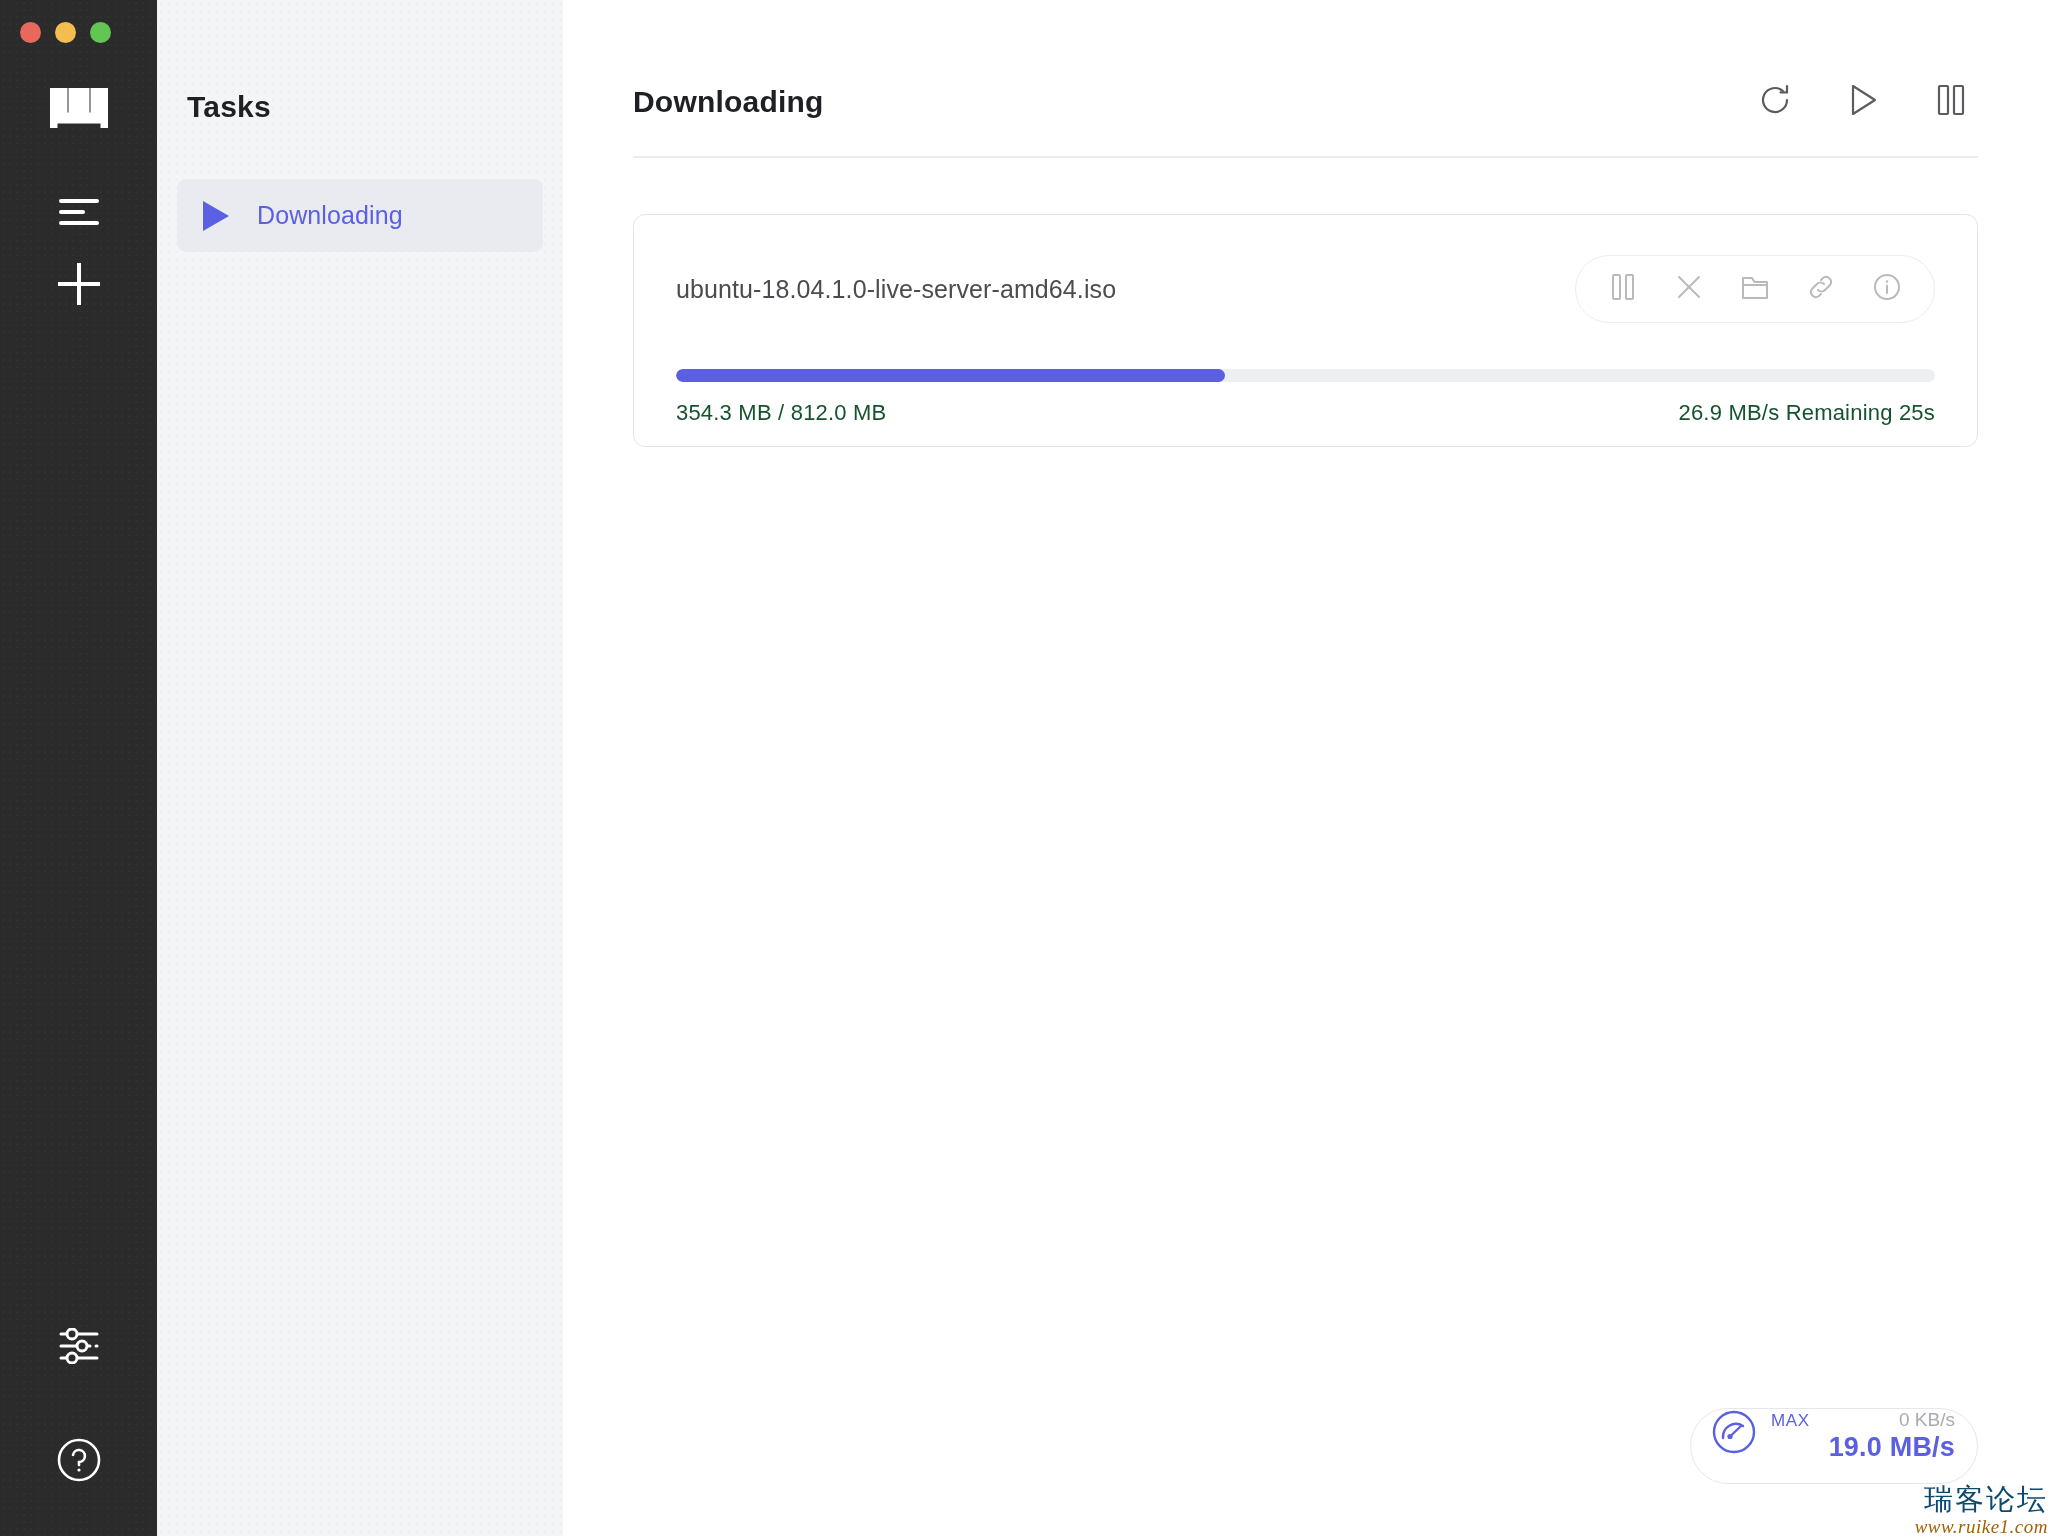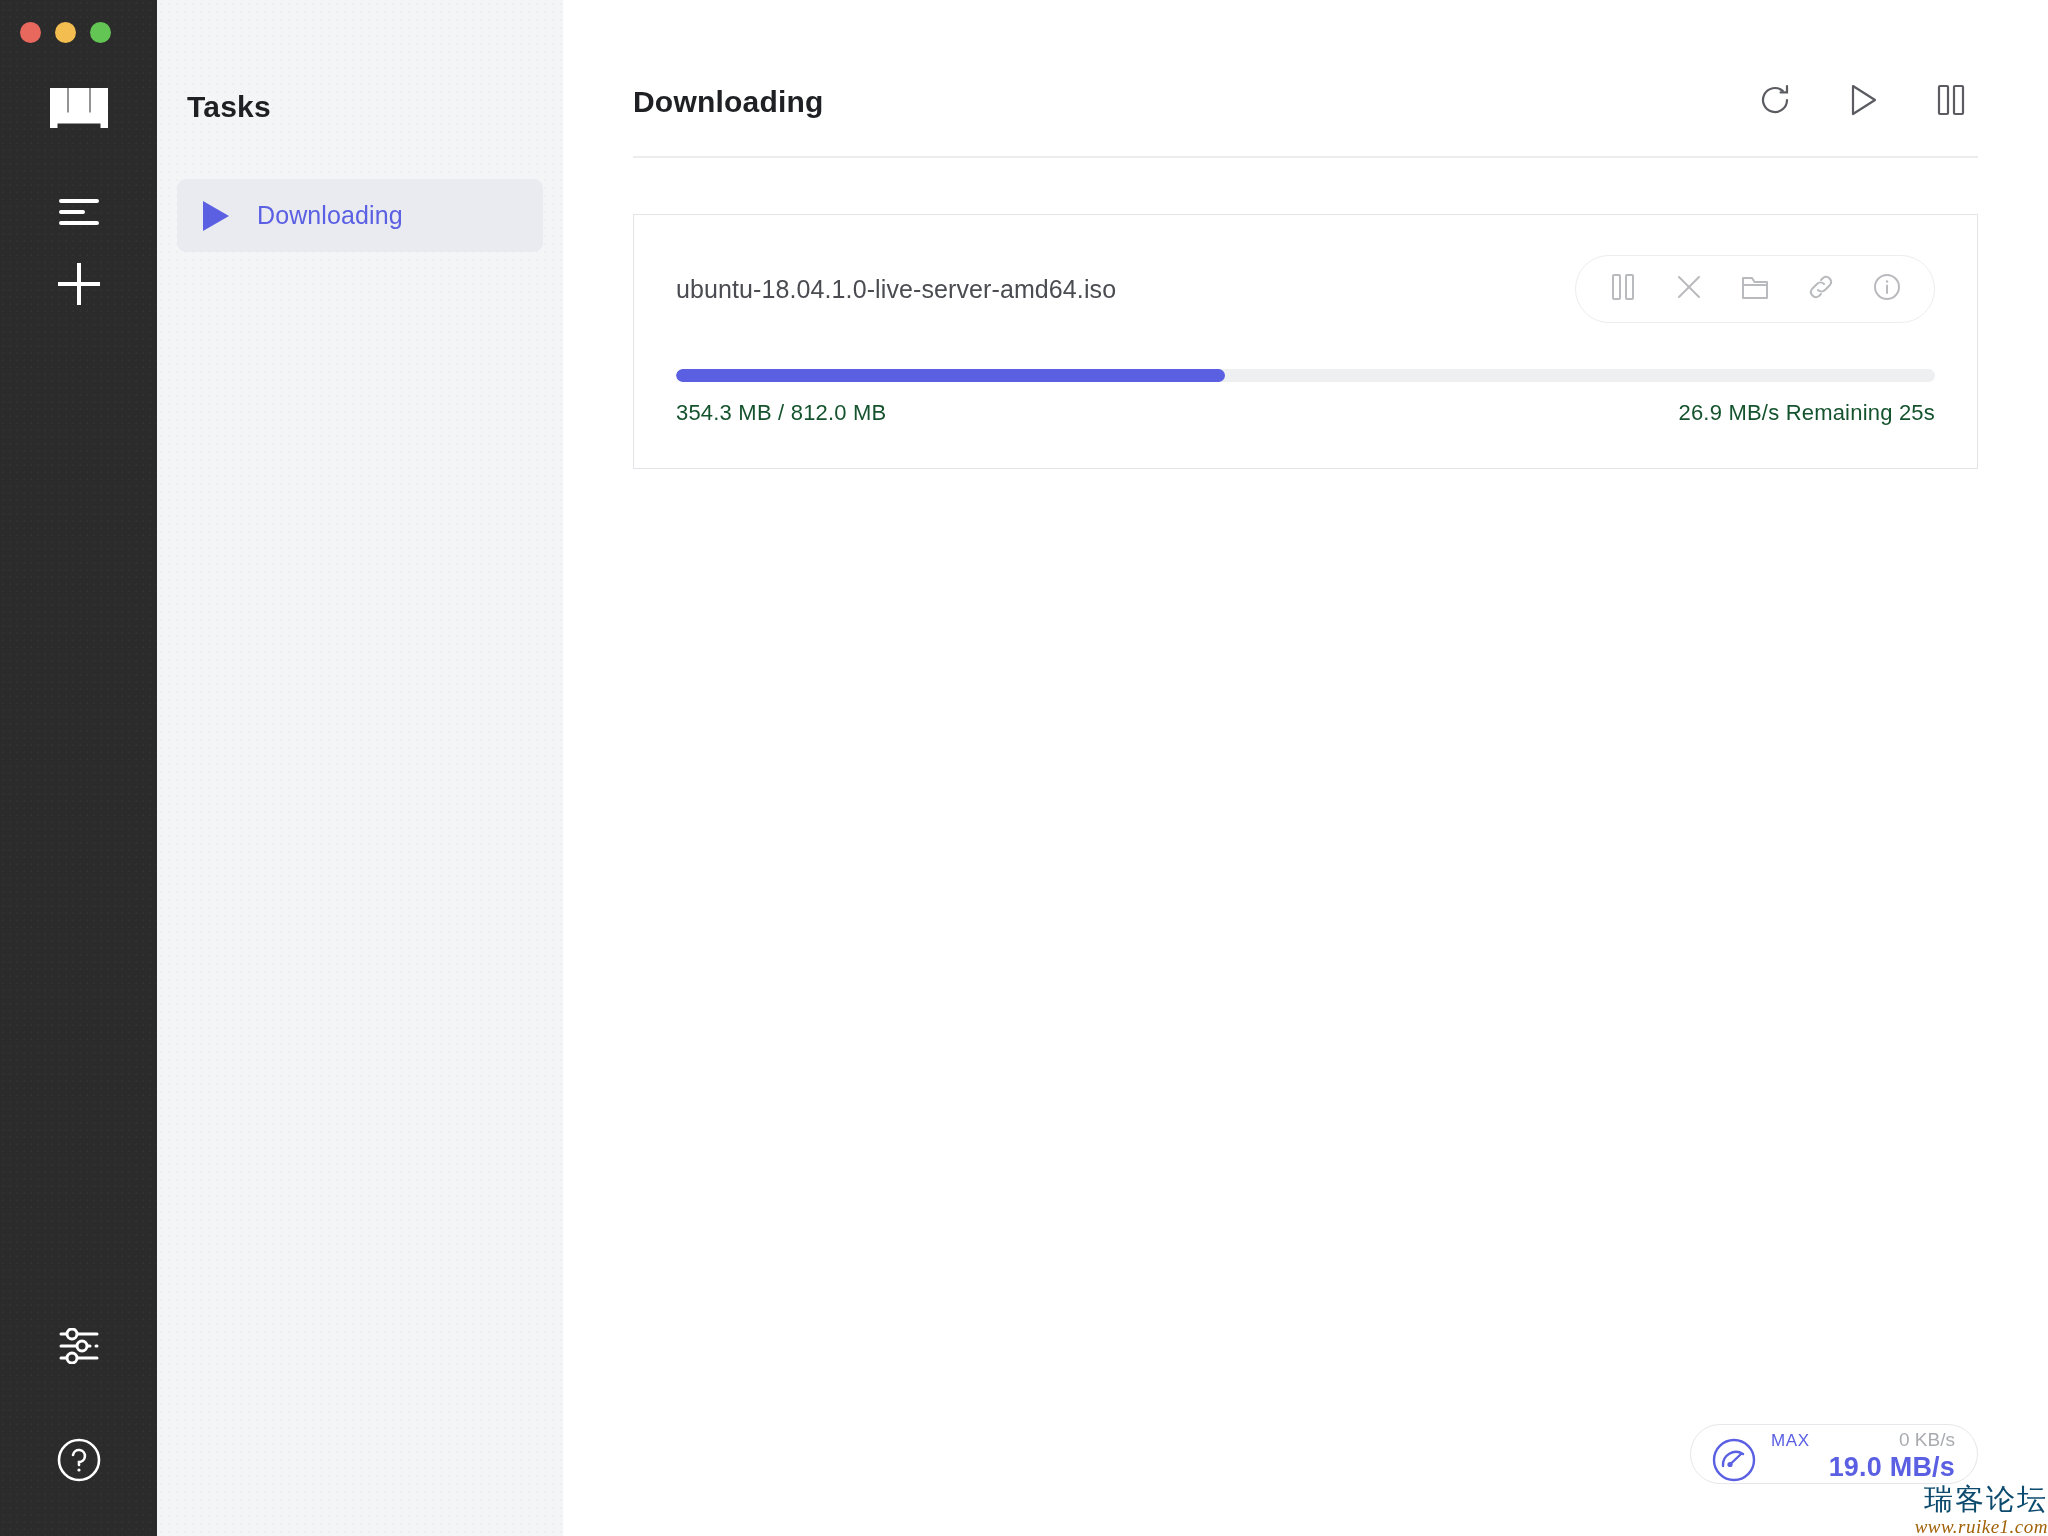--- a/index.html
+++ b/index.html
@@ -134,22 +134,22 @@
   }
   .main-title { font-size:30px; color:#1f2023; letter-spacing:.2px; }
   .head-actions { display:flex; align-items:center; gap:48px; padding-right:6px;}
   .head-btn { width:40px; height:40px; display:flex; align-items:center; justify-content:center; cursor:pointer; }
   .divider { margin-top:34px; height:2px; background:#ebecee; }
 
   
   .card {
     margin-top:56px;
     border:1px solid #e3e4e7;
-    border-radius:0;
-    padding:40px 42px 42px 42px;
+    border-radius:12px;
+    padding:40px 42px 20px 42px;
     position:relative;
     background:#fff;
   }
   .card-top { display:flex; align-items:center; justify-content:space-between; }
   .file-name { font-size:25px; color:#4a4c51; letter-spacing:.1px; }
   .card-tools {
     display:flex; align-items:center; gap:0;
     border:1px solid #eceded;
     border-radius:36px;
     padding:11px 14px;
@@ -176,25 +176,25 @@
     display:flex; align-items:center; justify-content:space-between;
     font-size:22px;
     color:#14532d;
     letter-spacing:.2px;
   }
 
   
   .speed-widget {
     position:absolute;
     right:70px; bottom:52px;
-    width:288px; height:60px;
+    width:288px; height:76px;
     border:1px solid #e6e7ea;
     border-radius:38px;
-    display:flex; align-items:flex-end;
-    padding:0 22px 0 20px;
+    display:flex; align-items:flex-start;
+    padding:0 22px 8px 20px;
     background:#fff;
   }
   .speed-gauge { flex:0 0 46px; display:flex; align-items:center; }
   .speed-body { flex:1; padding-left:14px; display:flex; flex-direction:column; }
   .speed-row { display:flex; align-items:baseline; justify-content:space-between; }
   .speed-max { font-size:17px; color:#5b60e3; letter-spacing:.6px; }
   .speed-up { font-size:19px; color:#a9abb0; }
   .speed-down { font-size:27px; color:#5b60e3; font-weight:bold; text-align:right; margin-top:1px; letter-spacing:.2px;}
 
   

